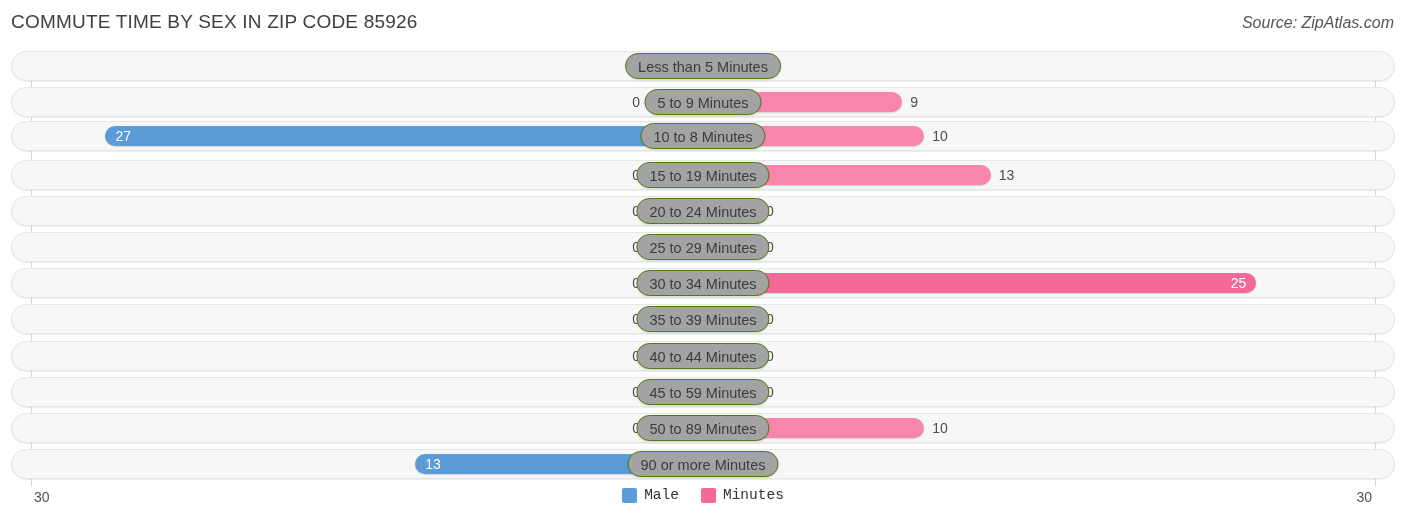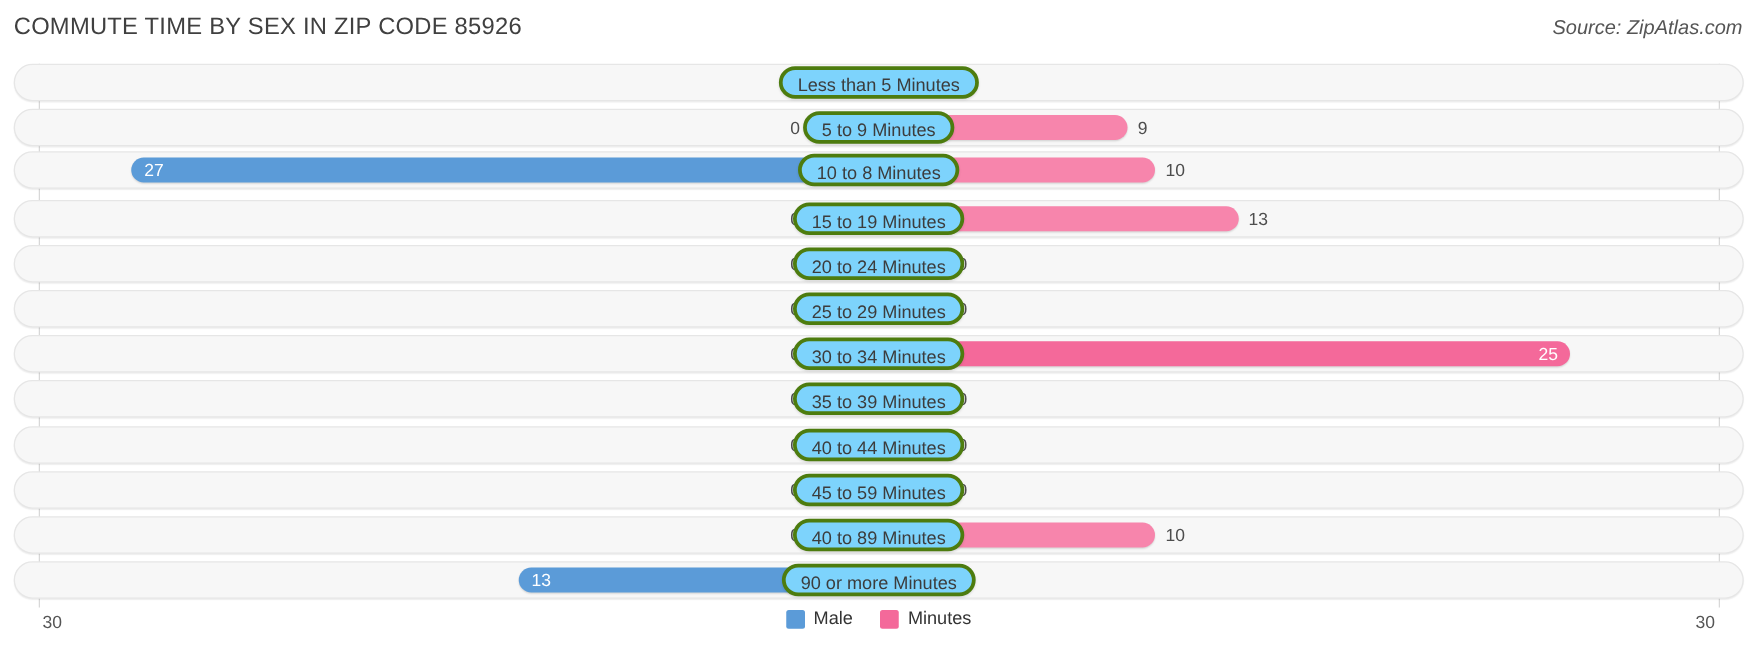--- a/index.html
+++ b/index.html
@@ -60,22 +60,22 @@
   .val{
     position:absolute;top:0;height:30px;line-height:30px;
     font-size:14px;color:#4d4d4d;white-space:nowrap;
   }
   .val.inside{color:#ffffff;}
   .val.male-out{text-align:right;}
   .val.female-out{text-align:left;}
 
   .cat-pill{
     position:absolute;top:2px;height:26px;line-height:26px;
-    background:#7dd3fc;
-    border:3px solid #4d7c0f;
+    background:#a3a3a3;
+    border:1px solid #4d7c0f;
     border-radius:13px;
     font-size:14.5px;color:#3c3c3c;
     text-align:center;white-space:nowrap;
     box-sizing:border-box;
     padding:0 12px;
     box-shadow:0 1px 2px rgba(0,0,0,.13);
     transform:translateX(-50%);
   }
 
   
@@ -84,21 +84,21 @@
   }
   .axis-label.left{left:34px;}
   .axis-label.right{right:34px;}
 
   .legend{
     position:absolute;left:0;right:0;top:487px;
     display:flex;justify-content:center;align-items:center;gap:22px;
   }
   .legend-item{display:flex;align-items:center;gap:7px;}
   .swatch{width:15px;height:15px;border-radius:2px;display:inline-block;}
-  .legend-label{font-size:14.5px;color:#333;}
+  .legend-label{font-size:14.5px;color:#333;font-family:Liberation Mono, monospace;}
 </style>
 </head>
 <body>
 
 <div id="chart-root">
 
   <div class="chart-title">COMMUTE TIME BY SEX IN ZIP CODE 85926</div>
   <div class="chart-source">Source: ZipAtlas.com</div>
 
   <div class="plot" id="plot">
@@ -183,21 +183,21 @@
         <div class="val male-out" style="left: 591px; width: 38px;">0</div>
         <div class="val female-out" style="left: 755px; width: 40px;">0</div>
         <div class="cat-pill" style="left: 692px;">45 to 59 Minutes</div>
       </div>
       <div class="row" style="top: 362px;">
         <div class="track"></div>
         <div class="bar male" style="width: 55px; left: 637px; background: rgb(168, 200, 234);"></div>
         <div class="bar female" style="width: 221.333px; left: 692px; background: rgb(247, 133, 172);"></div>
         <div class="val male-out" style="left: 591px; width: 38px;">0</div>
         <div class="val female-out" style="left: 921.333px; width: 40px;">10</div>
-        <div class="cat-pill" style="left: 692px;">40 to 89 Minutes</div>
+        <div class="cat-pill" style="left: 692px;">50 to 89 Minutes</div>
       </div>
       <div class="row" style="top: 398.2px;">
         <div class="track"></div>
         <div class="bar male" style="width: 287.733px; left: 404.267px; background: rgb(91, 155, 216);"></div>
         <div class="bar female" style="width: 55px; left: 692px; background: rgb(249, 168, 196);"></div>
         <div class="val male-out inside" style="left: 414.267px; width: 40px; text-align: left;">13</div>
         <div class="val female-out" style="left: 755px; width: 40px;">0</div>
         <div class="cat-pill" style="left: 692px;">90 or more Minutes</div>
       </div>
     </div>

